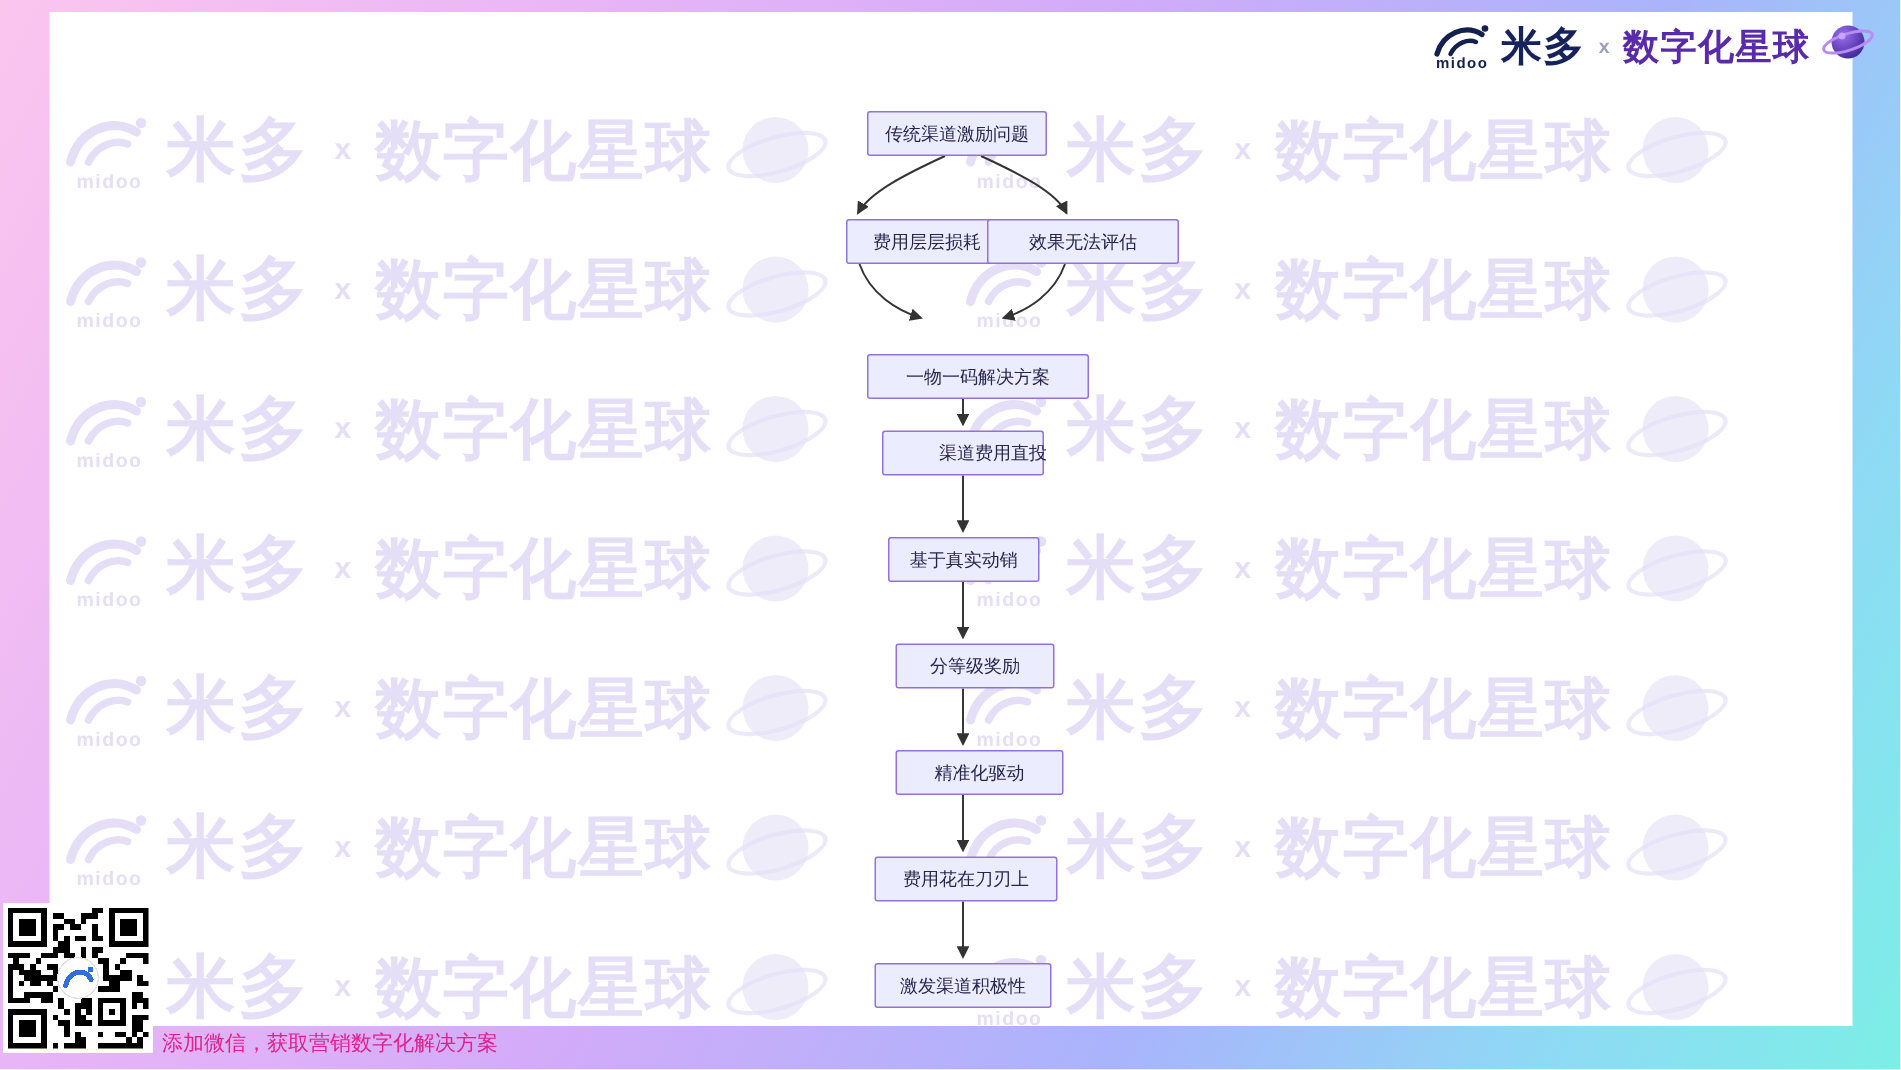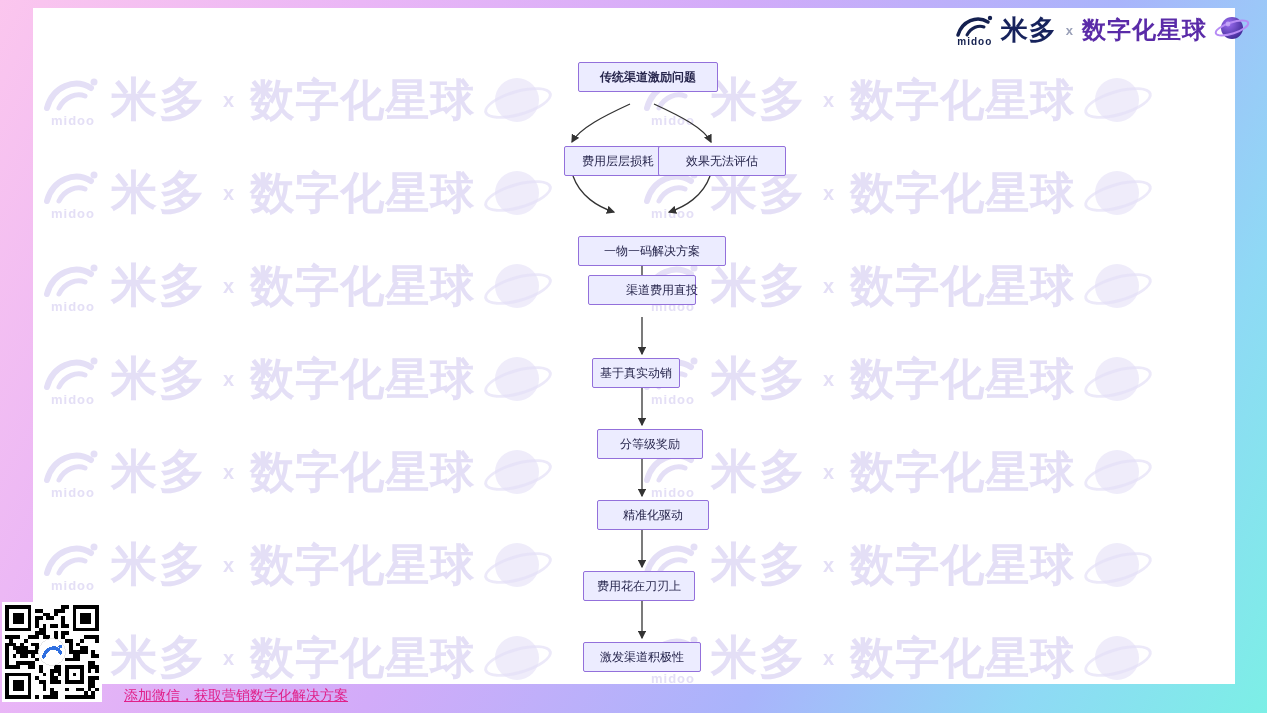--- a/index.html
+++ b/index.html
@@ -42,21 +42,21 @@
   .edge{fill:none;stroke:var(--edge-color,#333333);stroke-width:1.3;}
   .edge-head{fill:var(--edge-color,#333333);}
   .node{
     position:absolute;height:30px;box-sizing:border-box;border-radius:2px;
     background:var(--node-fill,#ECECFF);border:1px solid var(--node-border,#9370DB);
     display:flex;align-items:center;justify-content:center;
     font-size:12px;color:#26254c;white-space:nowrap;
   }
 
   
-  .footer{position:absolute;left:124px;top:687px;font-size:14px;color:var(--footer-color,#e0218a);z-index:6;text-decoration:underline;}
+  .footer{position:absolute;left:108px;top:687px;font-size:14px;color:var(--footer-color,#e0218a);z-index:6;}
   .qr{position:absolute;left:2px;top:602px;width:100px;height:100px;background:#fff;padding:3px;box-sizing:border-box;z-index:6;}
   .qr svg{display:block;}
 </style>
 </head>
 <body>
 
 <div class="root">
 
   <div class="panel"></div>
 
@@ -327,29 +327,29 @@
     <path class="edge" d="M710,176 C703,196 685,207 669,212" marker-end="url(#arrowhead)"></path>
     <path class="edge" d="M642,246 L642,283" marker-end="url(#arrowhead)"></path>
     <path class="edge" d="M642,317 L642,354" marker-end="url(#arrowhead)"></path>
     <path class="edge" d="M642,388 L642,425" marker-end="url(#arrowhead)"></path>
     <path class="edge" d="M642,459 L642,496" marker-end="url(#arrowhead)"></path>
     <path class="edge" d="M642,530 L642,567" marker-end="url(#arrowhead)"></path>
     <path class="edge" d="M642,601 L642,638" marker-end="url(#arrowhead)"></path>
   </svg>
 
   <div class="flow-layer">
-    <div class="node" style="left:578px;top:62px;width:140px;font-weight:bold;">传统渠道激励问题</div>
+    <div class="node" style="left:578px;top:74px;width:120px;">传统渠道激励问题</div>
     <div class="node" style="left:517px;top:146px;width:108px;margin-left:47px;">费用层层损耗</div>
     <div class="node" style="left:658px;top:146px;width:128px;">效果无法评估</div>
     <div class="node" style="left:578px;top:216px;width:148px;margin-top:20px;">一物一码解决方案</div>
-    <div class="node" style="left:588px;top:275px;width:108px;padding-left:40px;">渠道费用直投</div>
-    <div class="node" style="left:592px;top:358px;width:88px;">基于真实动销</div>
+    <div class="node" style="left:588px;top:287px;width:108px;padding-left:40px;">渠道费用直投</div>
+    <div class="node" style="left:592px;top:358px;width:101px;">基于真实动销</div>
     <div class="node" style="left:597px;top:429px;width:106px;">分等级奖励</div>
     <div class="node" style="left:597px;top:500px;width:112px;">精准化驱动</div>
-    <div class="node" style="left:583px;top:571px;width:112px;">费用花在刀刃上</div>
+    <div class="node" style="left:583px;top:571px;width:122px;">费用花在刀刃上</div>
     <div class="node" style="left:583px;top:642px;width:118px;">激发渠道积极性</div>
   </div>
 
   <div class="header">
     <span class="h-swoosh">
       <svg width="40" height="26" viewBox="0 0 40 26">
         <path d="M3 22 C7 8, 22 2, 33 9" fill="none" stroke="#14204f" stroke-width="3.5" stroke-linecap="round"></path>
         <path d="M12 22 C16 14, 24 12, 29 14" fill="none" stroke="#14204f" stroke-width="3" stroke-linecap="round"></path>
         <circle cx="35" cy="5" r="2.2" fill="#14204f"></circle>
       </svg>

